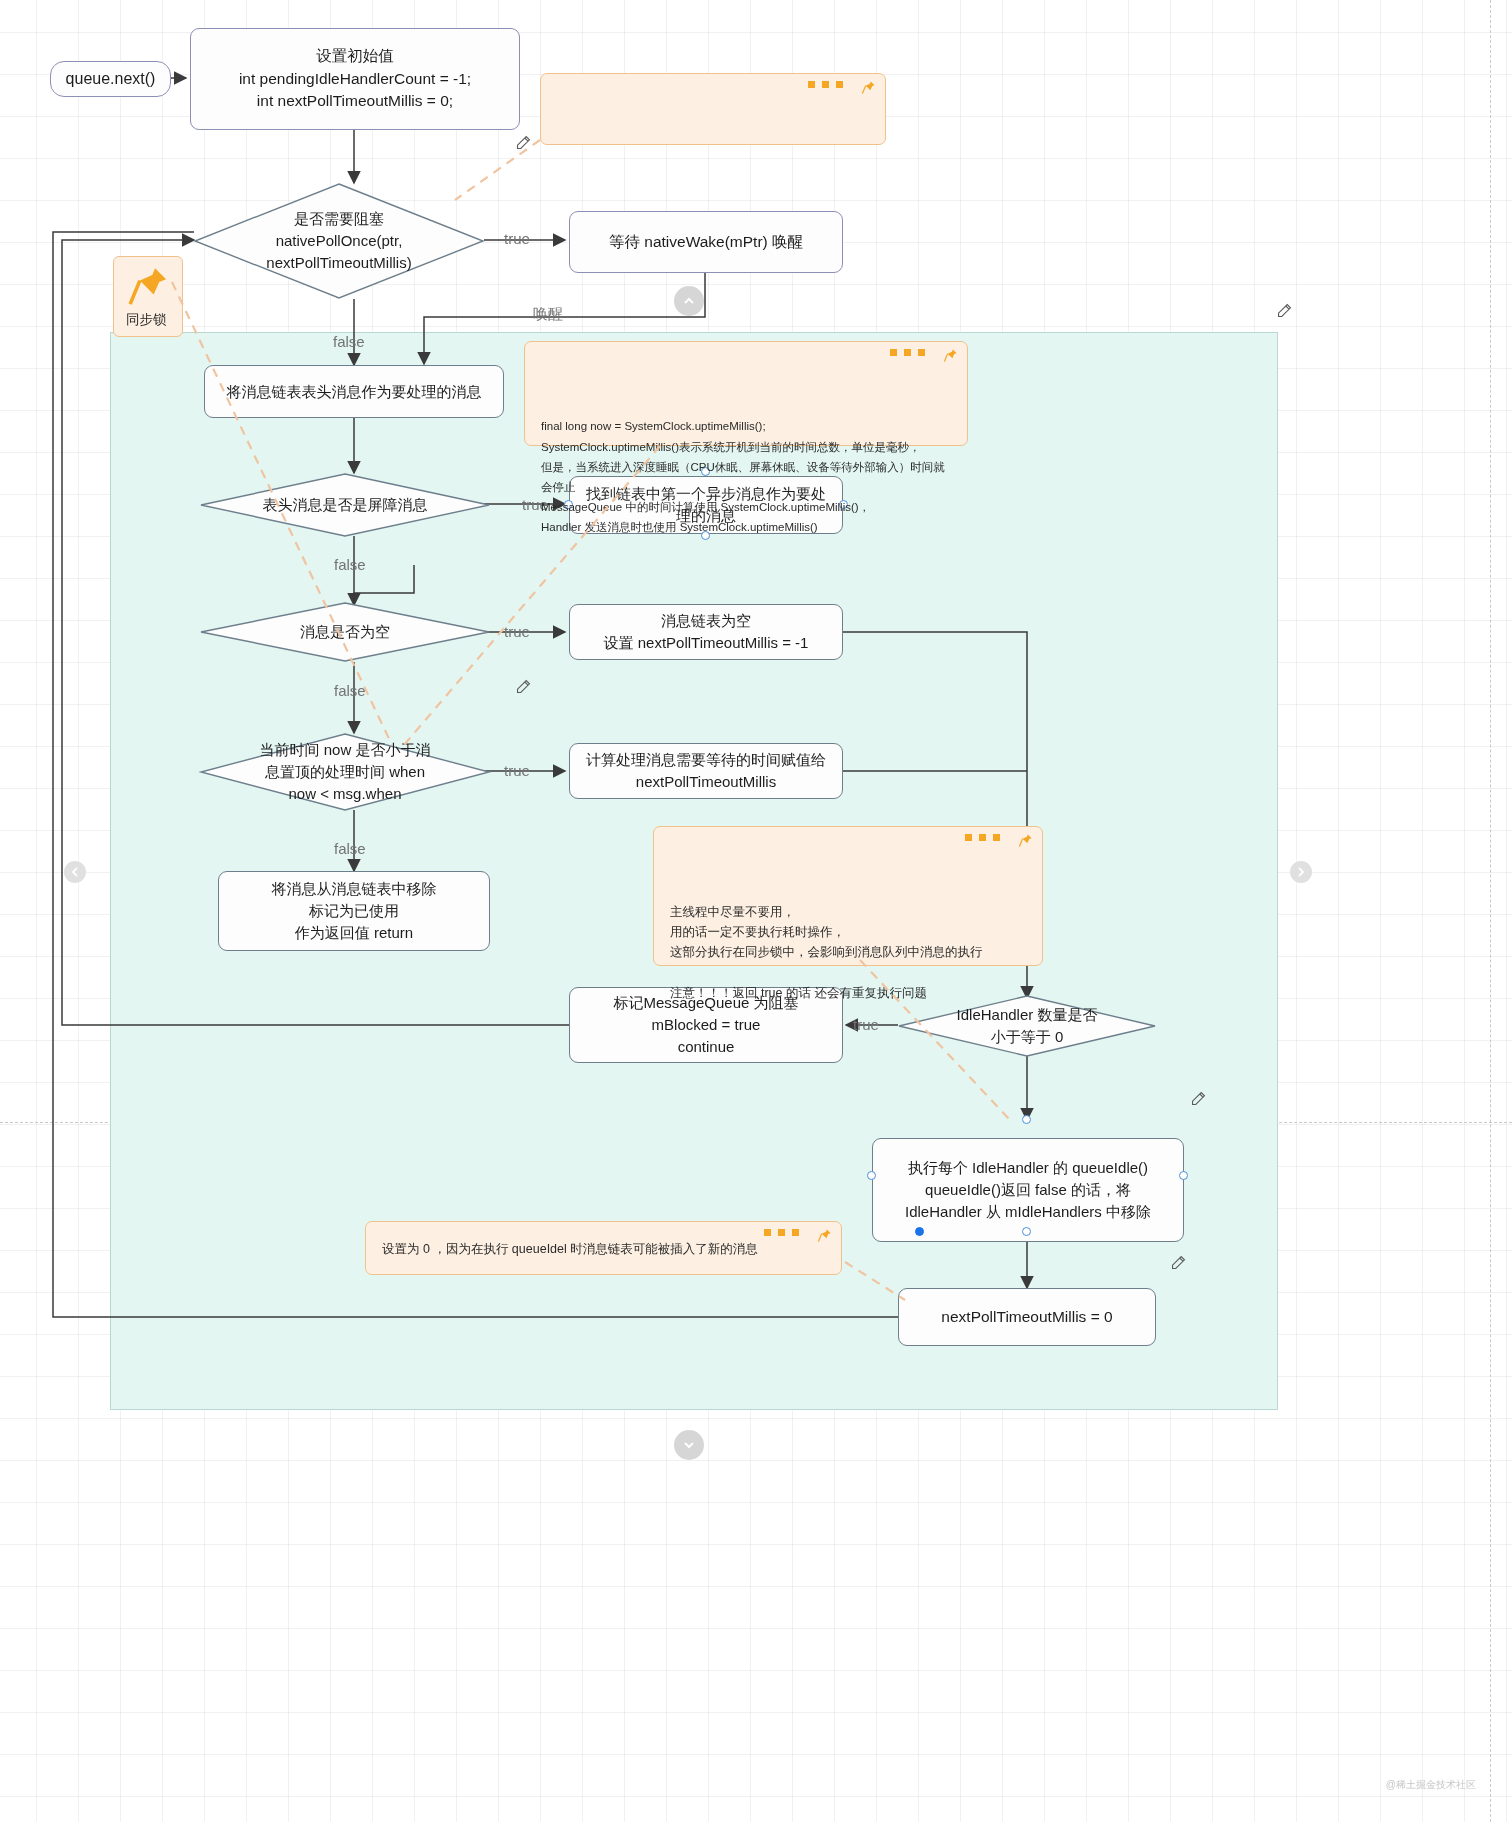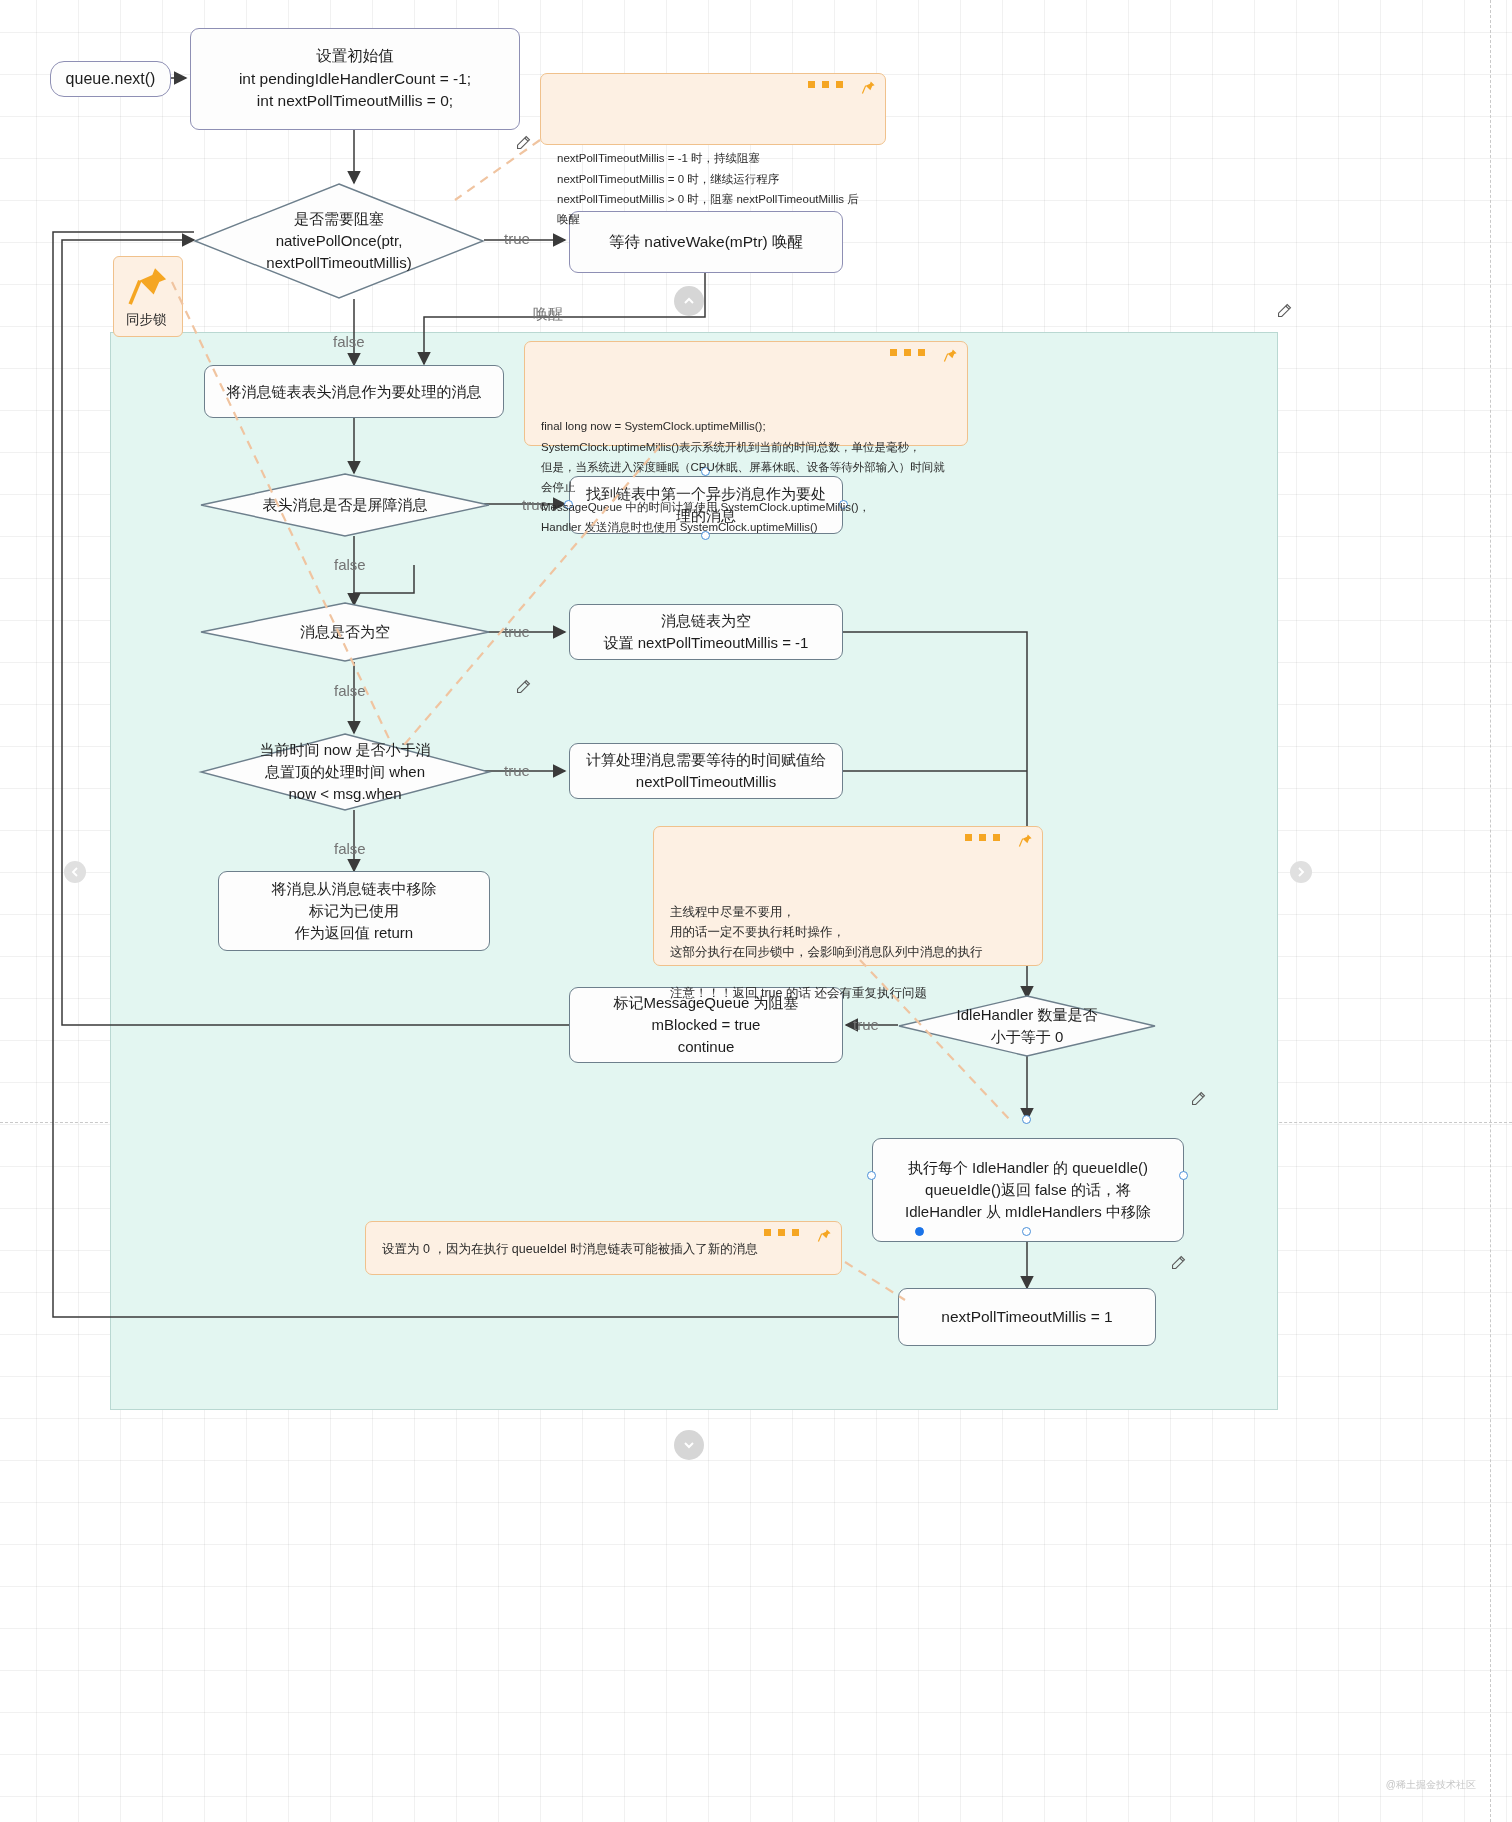--- a/index.html
+++ b/index.html
@@ -262,21 +262,21 @@
 queueIdle()返回 false 的话，将
 IdleHandler 从 mIdleHandlers 中移除</span>
 </div>
 <div class="handle" style="left:1022px;top:1115px;"></div>
 <div class="handle" style="left:867px;top:1171px;"></div>
 <div class="handle" style="left:1179px;top:1171px;"></div>
 <div class="handle filled" style="left:915px;top:1227px;"></div>
 <div class="handle" style="left:1022px;top:1227px;"></div>
 
 <div class="node t" style="left:898px;top:1288px;width:258px;height:58px;font-size:15.5px;">
-  <span class="txt">nextPollTimeoutMillis = 1</span>
+  <span class="txt">nextPollTimeoutMillis = 0</span>
 </div>
 
 <div class="elabel" style="left:504px;top:230px;font-size:15px;">true</div>
 <div class="elabel" style="left:333px;top:333px;font-size:15px;">false</div>
 <div class="elabel" style="left:533px;top:305px;font-size:15px;">唤醒</div>
 <div class="elabel" style="left:522px;top:496px;font-size:15px;">true</div>
 <div class="elabel" style="left:334px;top:556px;font-size:15px;">false</div>
 <div class="elabel" style="left:504px;top:623px;font-size:15px;">true</div>
 <div class="elabel" style="left:334px;top:682px;font-size:15px;">false</div>
 <div class="elabel" style="left:504px;top:762px;font-size:15px;">true</div>
@@ -290,23 +290,20 @@
   </svg>
   <span>同步锁</span>
 </div>
 
 <div class="note tiny" style="left:540px;top:73px;width:346px;height:72px;">
   <span class="dots" style="right:42px;"><i></i><i></i><i></i></span>
   <svg class="pin" viewBox="0 0 16 16">
     <path d="M10.5 1.5 L14.5 5.5 L12 6.5 L10 11 L5 6 L9.5 4 Z" fill="#f5a623"></path>
     <path d="M5 6 L1.5 14.5" stroke="#f5a623" stroke-width="1.3" fill="none"></path>
   </svg>
-  <span>nextPollTimeoutMillis  = -1 时，持续阻塞
-nextPollTimeoutMillis  = 0 时，继续运行程序
-nextPollTimeoutMillis  &gt; 0 时，阻塞 nextPollTimeoutMillis 后唤醒</span>
 </div>
 
 <div class="note tiny" style="left:524px;top:341px;width:444px;height:105px;">
   <span class="dots" style="right:42px;"><i></i><i></i><i></i></span>
   <svg class="pin" viewBox="0 0 16 16">
     <path d="M10.5 1.5 L14.5 5.5 L12 6.5 L10 11 L5 6 L9.5 4 Z" fill="#f5a623"></path>
     <path d="M5 6 L1.5 14.5" stroke="#f5a623" stroke-width="1.3" fill="none"></path>
   </svg>
   <span>final long now = SystemClock.uptimeMillis();
 SystemClock.uptimeMillis()表示系统开机到当前的时间总数，单位是毫秒，

